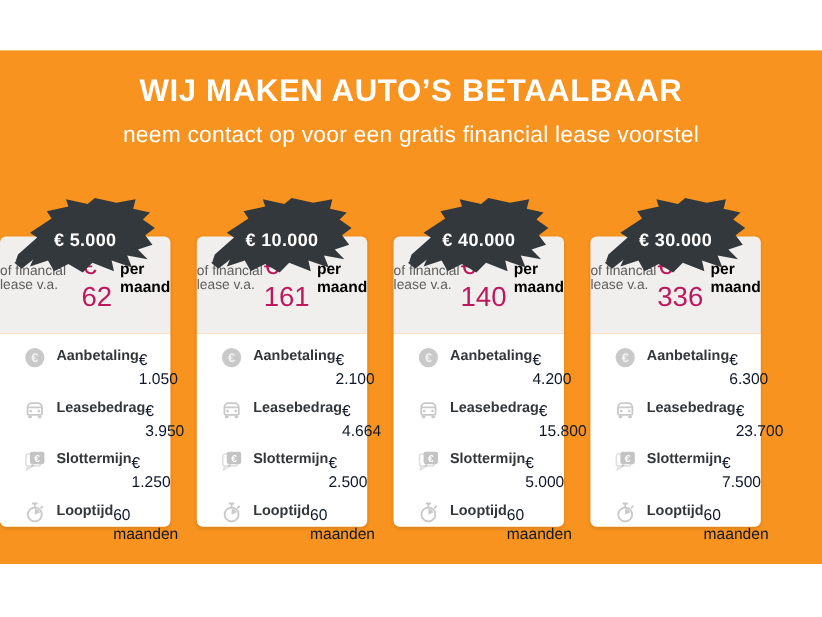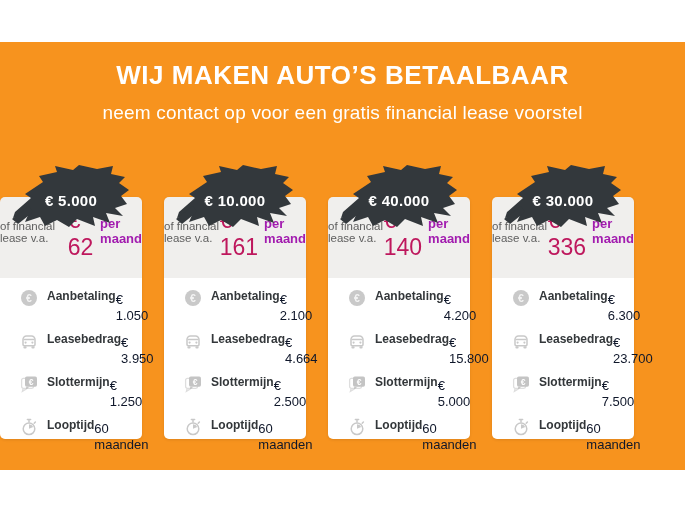--- a/index.html
+++ b/index.html
@@ -42,21 +42,21 @@
     color:#ffffff; font-size:15px; font-weight:700; letter-spacing:0.3px;
   }
   .card-top {
     height:81px; background:#F0EFED; border-radius:5px 5px 0 0;
     display:flex; justify-content:flex-end;
     align-items:center; padding-bottom:7px;
   }
   .finance-line { font-size:11.5px; color:#5E5E5E; margin-bottom:4px; }
   .price-line { display:flex; align-items:baseline; gap:6px; }
   .price { color:#be185d; font-size:23px; font-weight:400; }
-  .price-suffix { color:#a21caf; font-size:13px; font-weight:700; }
+  .price-suffix { color:#000000; font-size:13px; font-weight:700; }
   .card-body {
     height:161px; background:#ffffff; border-radius:0 0 5px 5px;
     padding:11px 8px 0 20px;
   }
   .row { display:flex; gap:9px; margin-bottom:8px; }
   .row-icon { width:18px; height:18px; flex:0 0 18px; margin-top:0; }
   .row-text { display:flex; flex-direction:row; }
   .row-label { font-size:12px; font-weight:700; color:#33373A; line-height:15px; }
   .row-value { font-size:13px; color:#0f172a; line-height:16px; margin-top:3px; }
   .defs-holder { position:absolute; width:0; height:0; overflow:hidden; }

